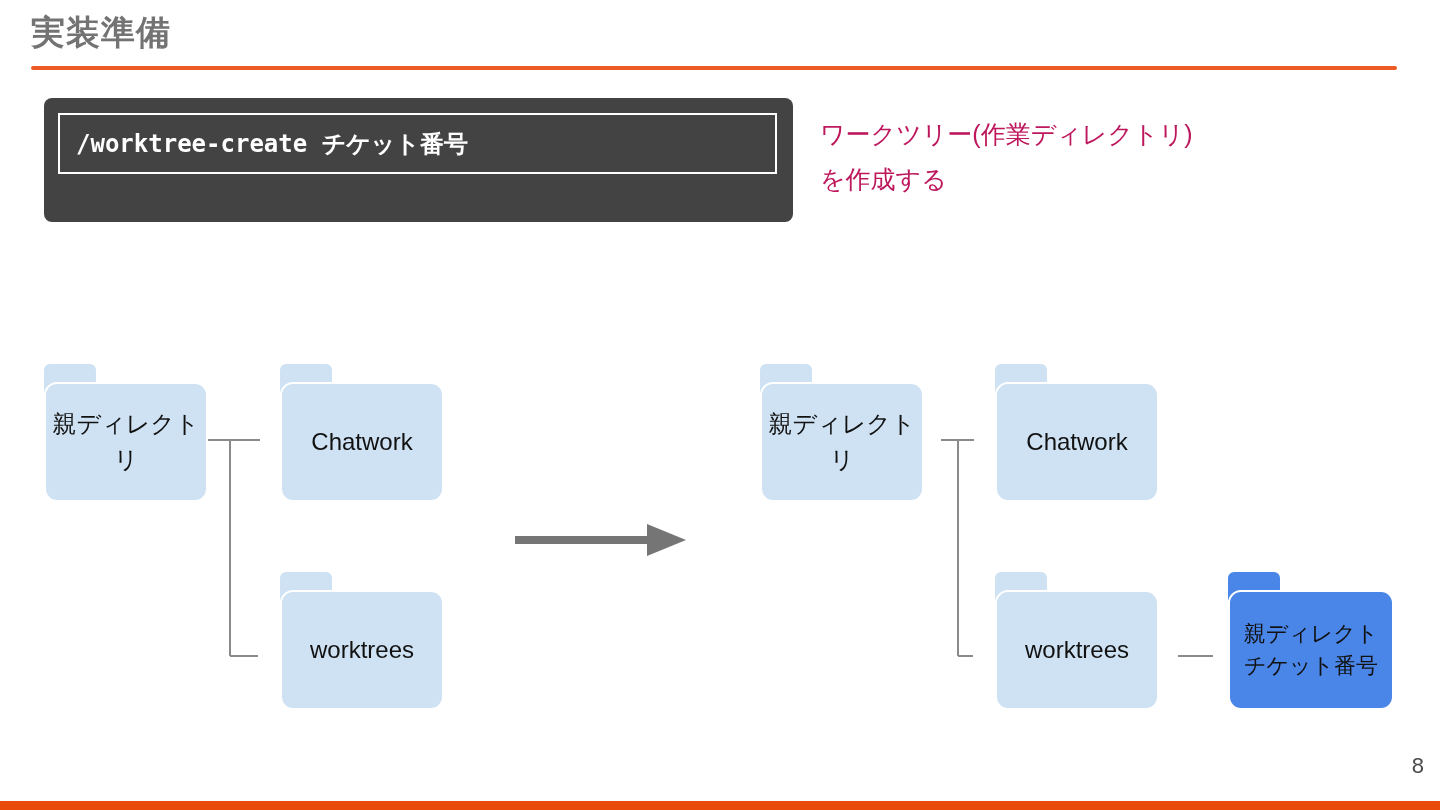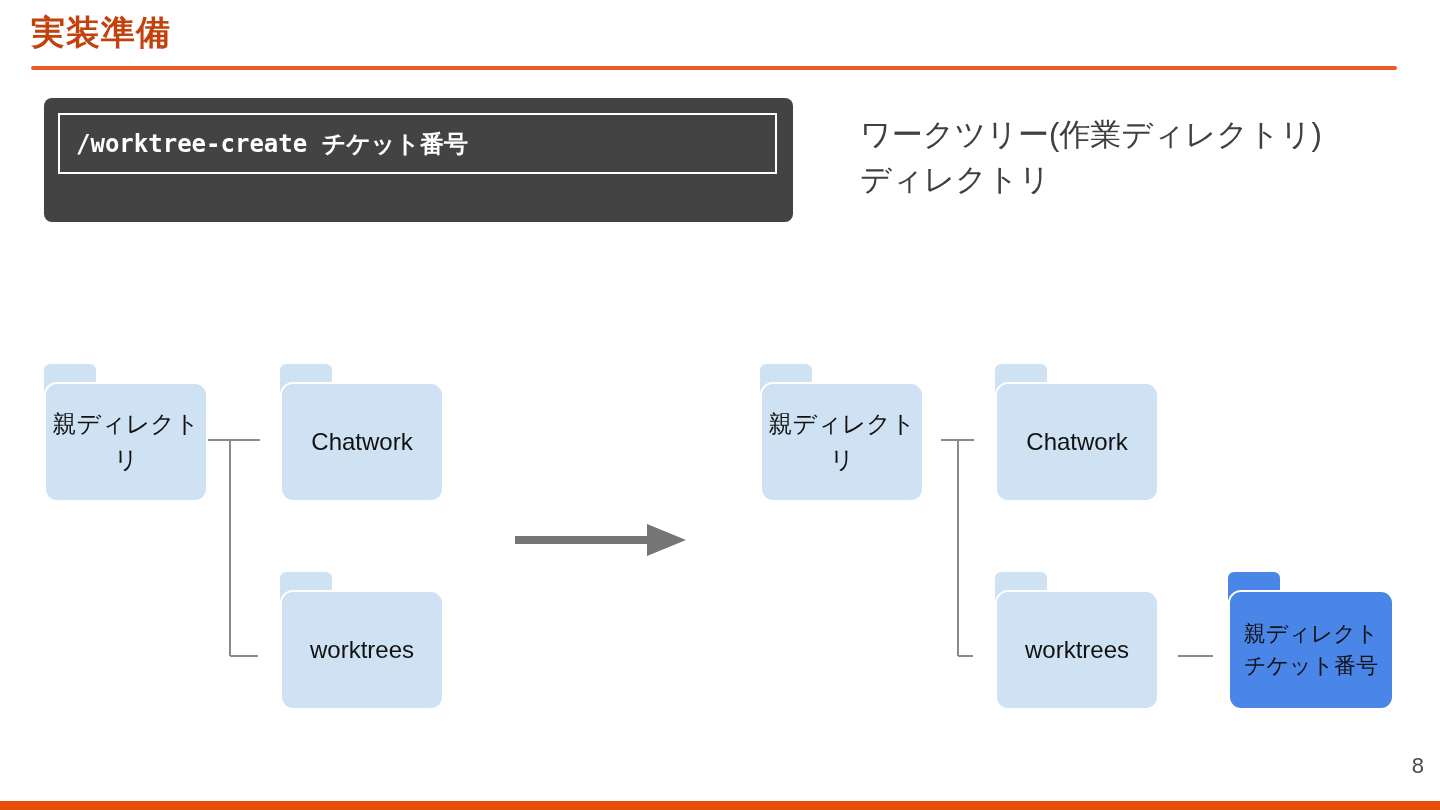--- a/index.html
+++ b/index.html
@@ -9,21 +9,21 @@
     width: 1440px; height: 810px;
     background: #ffffff;
     font-family: "Liberation Sans", sans-serif;
     overflow: hidden;
   }
   .abs { position: absolute; }
 
   
   .slide-title {
     left: 31px; top: 10px;
-    font-size: 34px; font-weight: 700; color: #c2410c;
+    font-size: 34px; font-weight: 700; color: #737373;
     letter-spacing: 1px;
   }
   .title-underline {
     left: 31px; top: 66px; width: 1366px; height: 4px;
     background: var(--accent, #ed5b24); border-radius: 2px;
   }
 
   
   .cmd-box {
     left: 44px; top: 98px; width: 749px; height: 124px;
@@ -38,22 +38,22 @@
     text-align: center;
   }
   .cmd-text {
     font-family: "DejaVu Sans Mono", monospace;
     font-weight: 700; font-size: 24px; color: #ffffff;
     white-space: pre;
   }
 
   
   .description {
-    left: 860px; top: 112px;
-    font-size: 31px; color: #404040; line-height: 45px;
+    left: 820px; top: 112px;
+    font-size: 25px; color: #be185d; line-height: 45px;
   }
   .description span { display: block; }
 
   
   .folder { position: absolute; width: 164px; height: 138px; }
   .folder-tab {
     position: absolute; left: 0; top: 0; width: 52px; height: 28px;
     border-radius: 6px 6px 0 0;
   }
   .folder-body {
@@ -95,21 +95,21 @@
 <div class="abs title-underline"></div>
 
 <div class="abs cmd-box">
   <div class="cmd-inner">
     <span class="cmd-text">/worktree-create チケット番号</span>
   </div>
 </div>
 
 <div class="abs description">
   <span>ワークツリー(作業ディレクトリ)</span>
-  <span>ディレクトリ</span>
+  <span>を作成する</span>
 </div>
 
 <svg class="abs diagram-svg" viewBox="0 0 1440 810" xmlns="http://www.w3.org/2000/svg">
 
   <path class="connector-line" d="M198.5 440 H260"></path>
   <path class="connector-line" d="M230 440 V656"></path>
   <path class="connector-line" d="M230 656 H258"></path>
 
   <path class="connector-line" d="M941 440 H974"></path>
   <path class="connector-line" d="M958 440 V656"></path>

